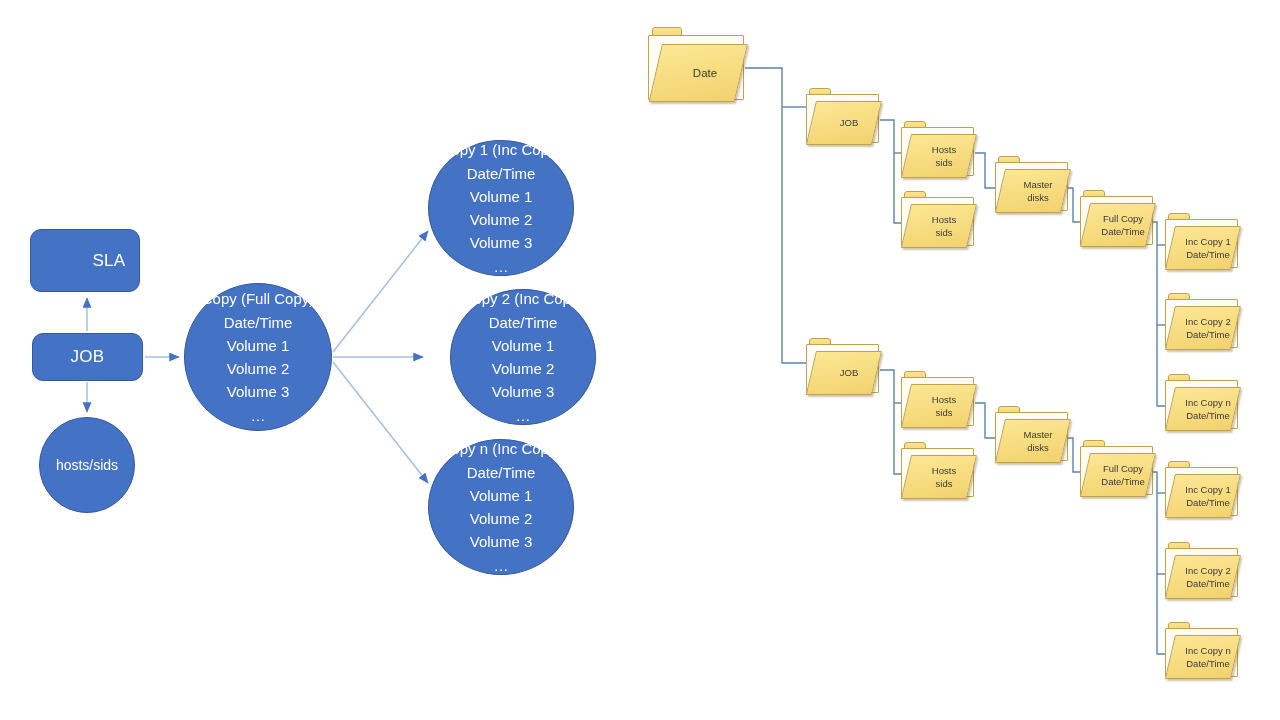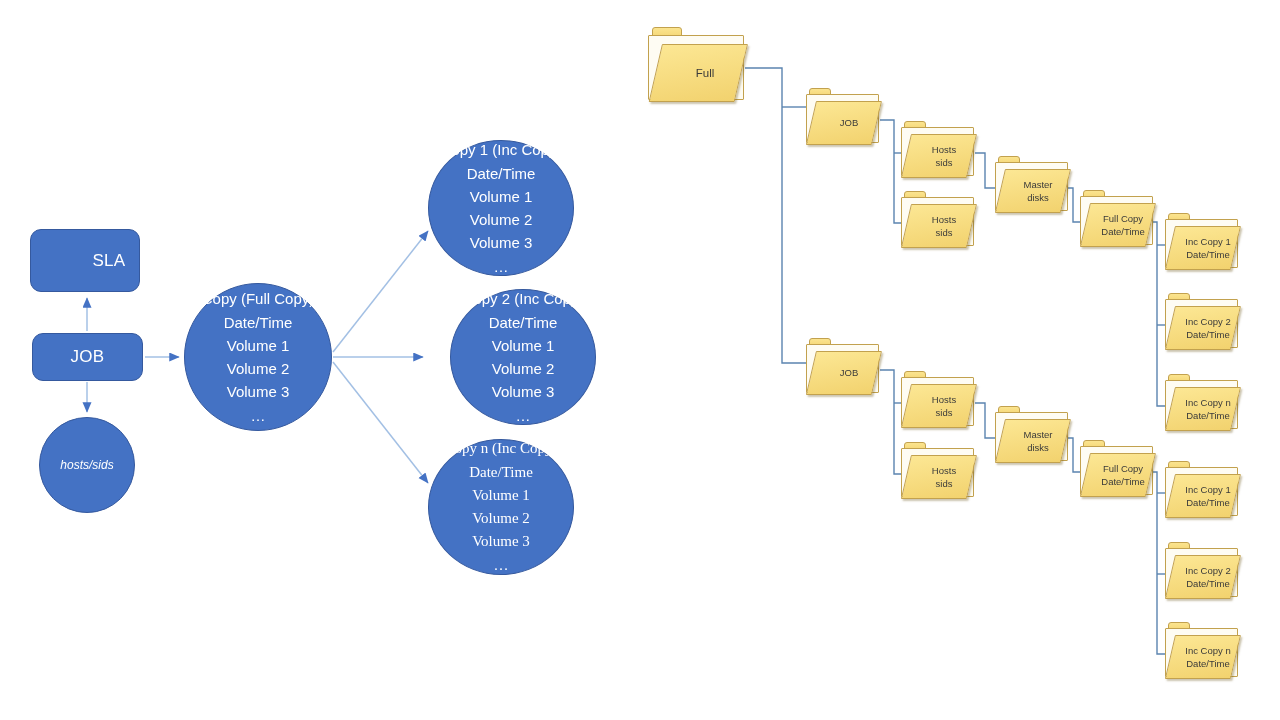--- a/index.html
+++ b/index.html
@@ -14,21 +14,21 @@
 
   
   .node{
     position:absolute;display:flex;align-items:center;justify-content:center;
     text-align:center;color:var(--label_light);background:var(--shape_blue);
     border:1px solid var(--shape_border);box-sizing:border-box;
   }
   .rect{border-radius:11px;font-size:17px;letter-spacing:.3px;}
   .circle{border-radius:50%;white-space:pre-line;}
   .circle.txt{font-size:15px;line-height:1.55;}
-  .circle.one{font-size:12px;font-style:italic;}
+  .circle.one{font-size:14px;}
 
   
   .folder{position:absolute;}
   .folder .tab{
     position:absolute;border:1px solid var(--folder_border);box-sizing:border-box;
     background:linear-gradient(180deg,#FBE48F,#F4D573);border-radius:3px 3px 0 0;
   }
   .folder .back{
     position:absolute;border:1.5px solid var(--folder_border);box-sizing:border-box;
     background:#FEFCF3;border-radius:1px;
@@ -113,32 +113,32 @@
 Volume 3
 …</div>
 
   <div class="node circle txt" style="left:450px;top:289px;width:146px;height:136px;">Copy 2 (Inc Copy)
 Date/Time
 Volume 1
 Volume 2
 Volume 3
 …</div>
 
-  <div class="node circle txt" style="left:428px;top:439px;width:146px;height:136px;font-family:Liberation Serif, serif;">Copy n (Inc Copy)
+  <div class="node circle txt" style="left:428px;top:439px;width:146px;height:136px;">Copy n (Inc Copy)
 Date/Time
 Volume 1
 Volume 2
 Volume 3
 …</div>
 
   <div class="folder lg" style="left:648px;top:27px;">
     <span class="tab"></span>
     <span class="back"></span>
     <span class="front"></span>
-    <span class="flabel">Full</span>
+    <span class="flabel">Date</span>
   </div>
 
   <div class="folder sm" style="left:806px;top:88px;">
     <span class="tab"></span>
     <span class="back"></span>
     <span class="front"></span>
     <span class="flabel">JOB</span>
   </div>
 
   <div class="folder sm" style="left:901px;top:121px;">

